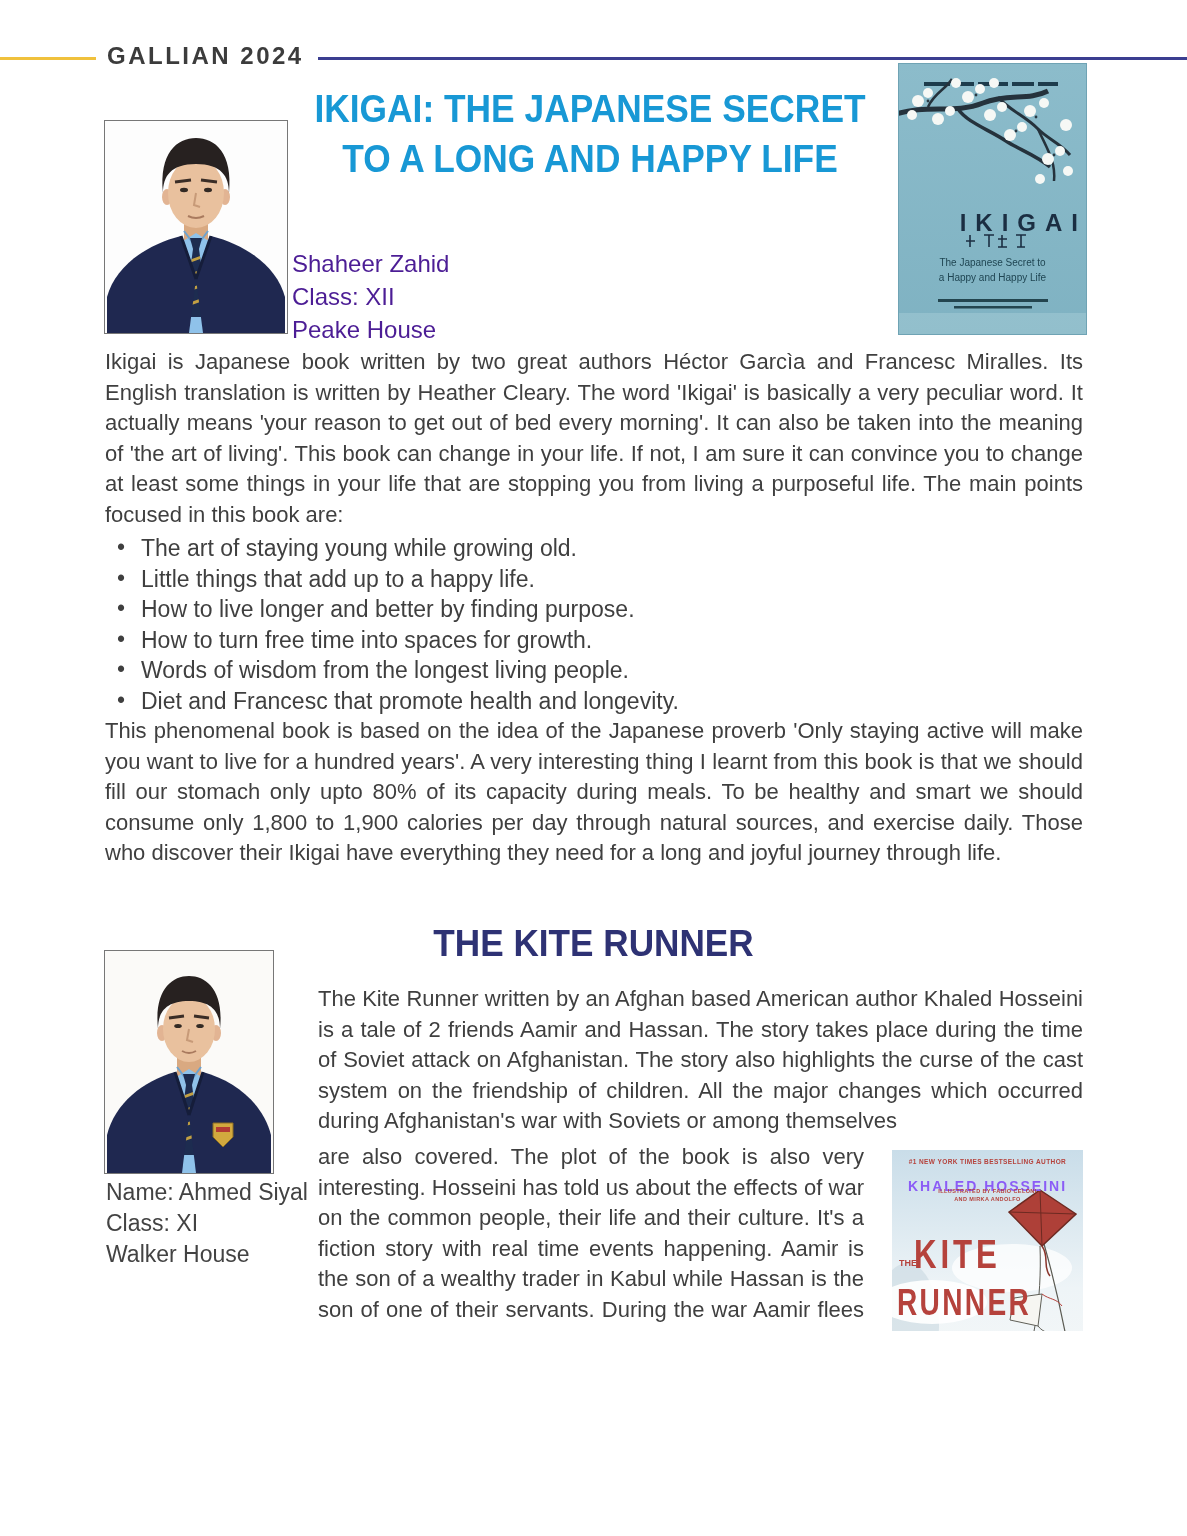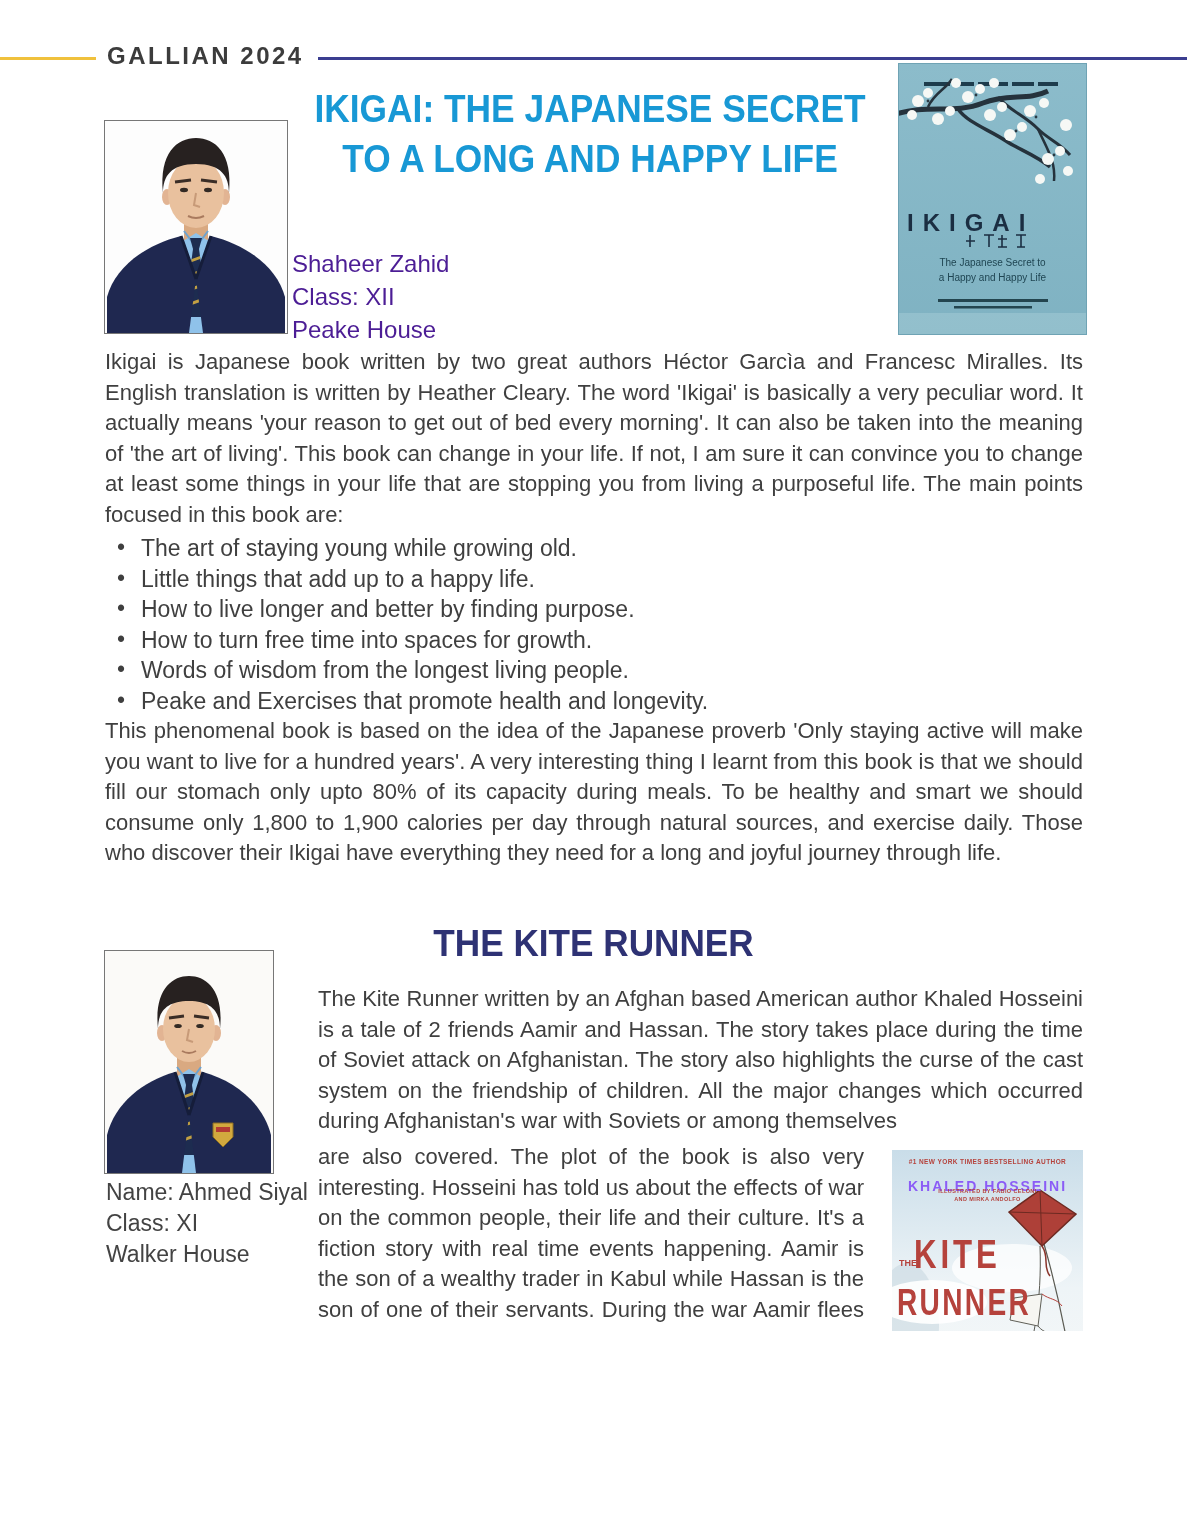--- a/index.html
+++ b/index.html
@@ -26,21 +26,21 @@
   .p-intro{left:105px;top:347px;width:978px;}
   .bullets{position:absolute;left:105px;top:533px;width:978px;margin:0;padding:0;list-style:none;
            font-size:23px;line-height:30.6px;color:#3f3f3f;}
   .bullets li{position:relative;padding-left:36px;}
   .bullets li::before{content:"•";position:absolute;left:12px;top:-1px;color:#3f3f3f;}
   .p-close{left:105px;top:716px;width:978px;}
 
   
   .cover1{position:absolute;left:898px;top:63px;width:189px;height:272px;}
   .cover1 svg{position:absolute;left:0;top:0;width:100%;height:100%;}
-  .c1-title{position:absolute;left:0;top:146px;width:100%;text-align:left;color:#1b2e42;
+  .c1-title{position:absolute;left:0;top:146px;width:100%;text-align:right;color:#1b2e42;
             font-weight:bold;font-size:24px;letter-spacing:9px;text-indent:9px;}
   .c1-sub{position:absolute;left:0;width:100%;text-align:center;color:#1f4552;font-size:10px;
           }
   .c1-sub1{top:194px;} .c1-sub2{top:209px;}
 
   
   .t2{position:absolute;left:0;top:923px;width:1187px;text-align:center;color:#2e3274;
       font-weight:bold;font-size:37px;transform:scaleX(.95);}
   .auth2{position:absolute;left:106px;top:1177px;font-size:23px;line-height:31px;color:#434343;}
   .p2a{left:318px;top:984px;width:765px;}
@@ -190,21 +190,21 @@
   </div>
 
   <div class="body-text p-intro">Ikigai is Japanese book written by two great authors Héctor Garcìa and Francesc Miralles. Its English translation is written by Heather Cleary. The word 'Ikigai' is basically a very peculiar word. It actually means 'your reason to get out of bed every morning'. It can also be taken into the meaning of 'the art of living'. This book can change in your life. If not, I am sure it can convince you to change at least some things in your life that are stopping you from living a purposeful life. The main points focused in this book are:</div>
 
   <ul class="bullets">
     <li>The art of staying young while growing old.</li>
     <li>Little things that add up to a happy life.</li>
     <li>How to live longer and better by finding purpose.</li>
     <li>How to turn free time into spaces for growth.</li>
     <li>Words of wisdom from the longest living people.</li>
-    <li>Peake and Exercises that promote health and longevity.</li>
+    <li>Diet and Francesc that promote health and longevity.</li>
   </ul>
 
   <div class="body-text p-close">This phenomenal book is based on the idea of the Japanese proverb 'Only staying active will make you want to live for a hundred years'. A very interesting thing I learnt from this book is that we should fill our stomach only upto 80% of its capacity during meals.  To be healthy and smart we should consume only 1,800 to 1,900 calories per day through natural sources, and exercise daily. Those who discover their Ikigai have everything they need for a long and joyful journey through life.</div>
 
   <div class="t2">THE KITE RUNNER</div>
 
   <div class="photo photo2">
     <svg viewBox="0 0 168 222" preserveAspectRatio="none">
       <rect width="168" height="222" fill="#fbfaf8"></rect>
       <rect x="72" y="102" width="24" height="26" fill="#d9a981"></rect>

